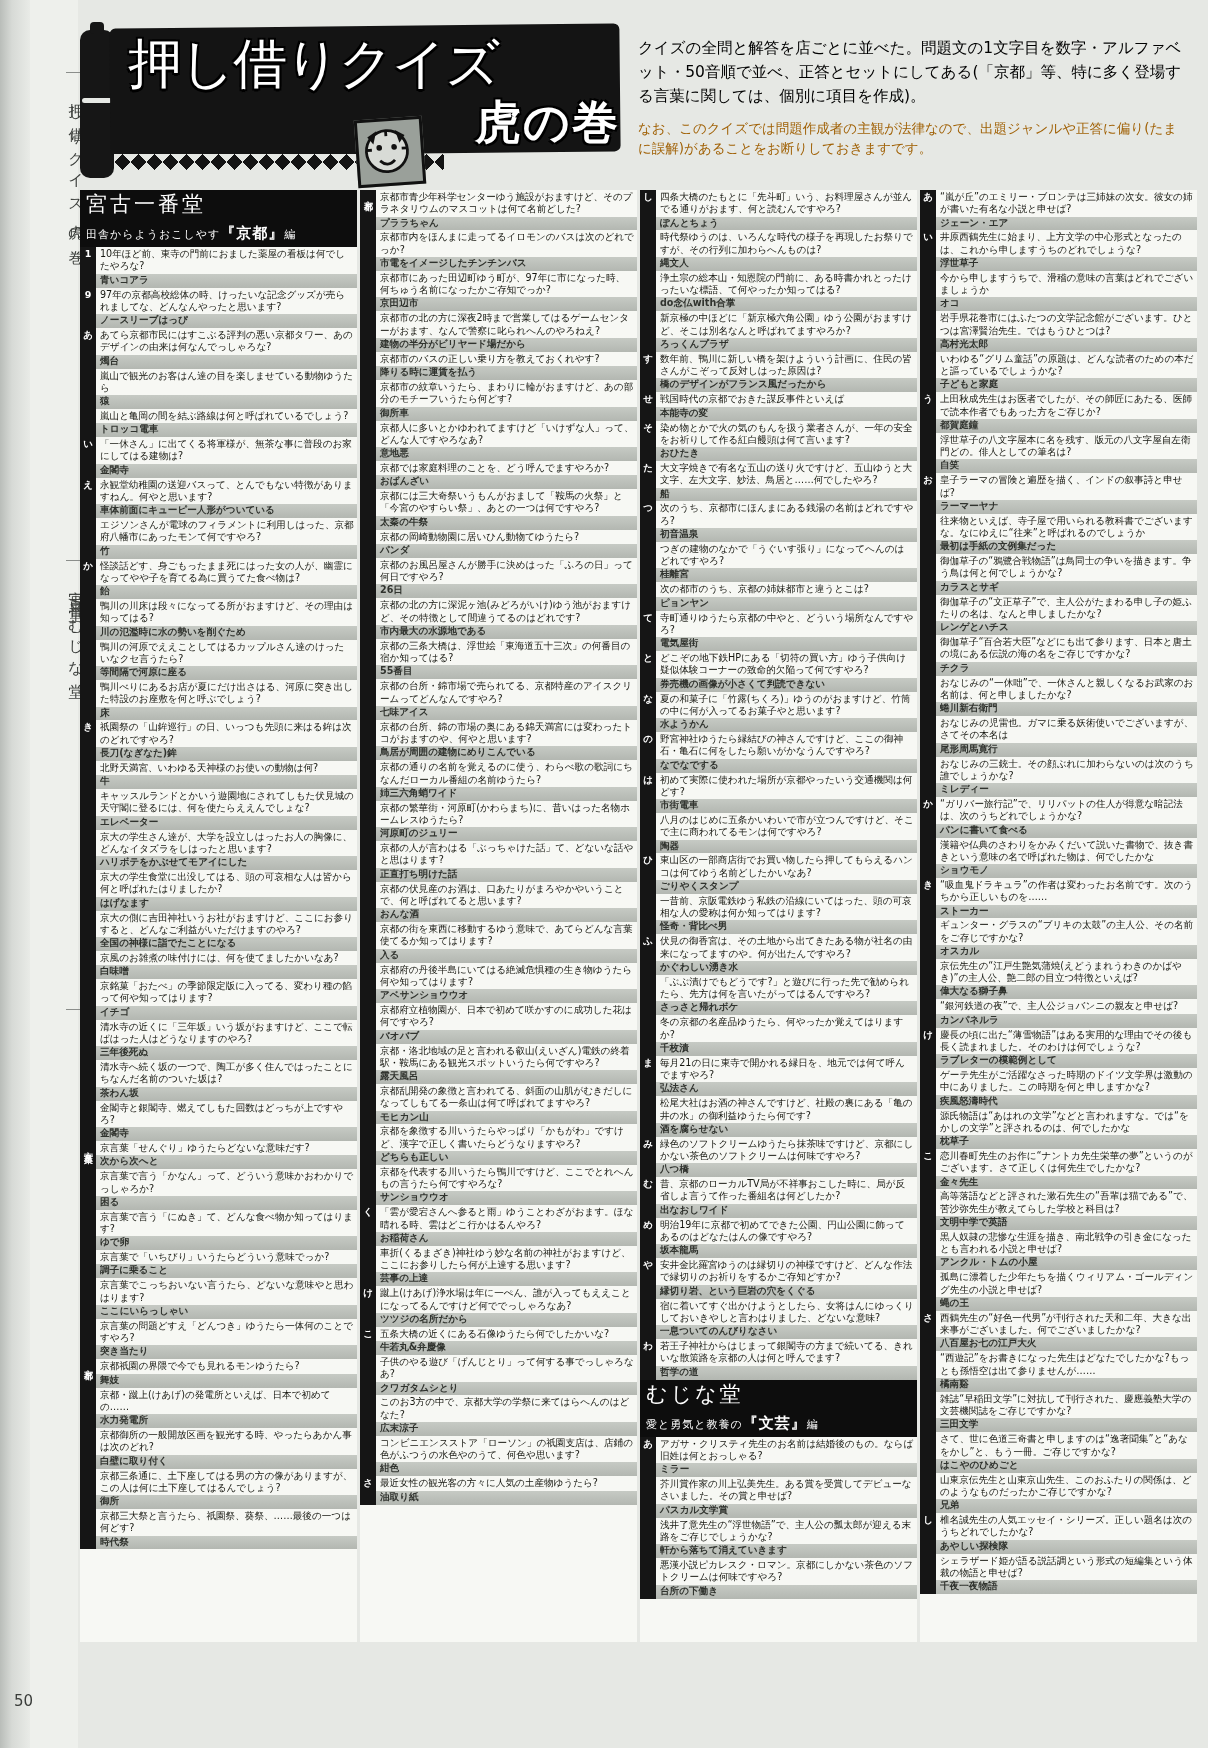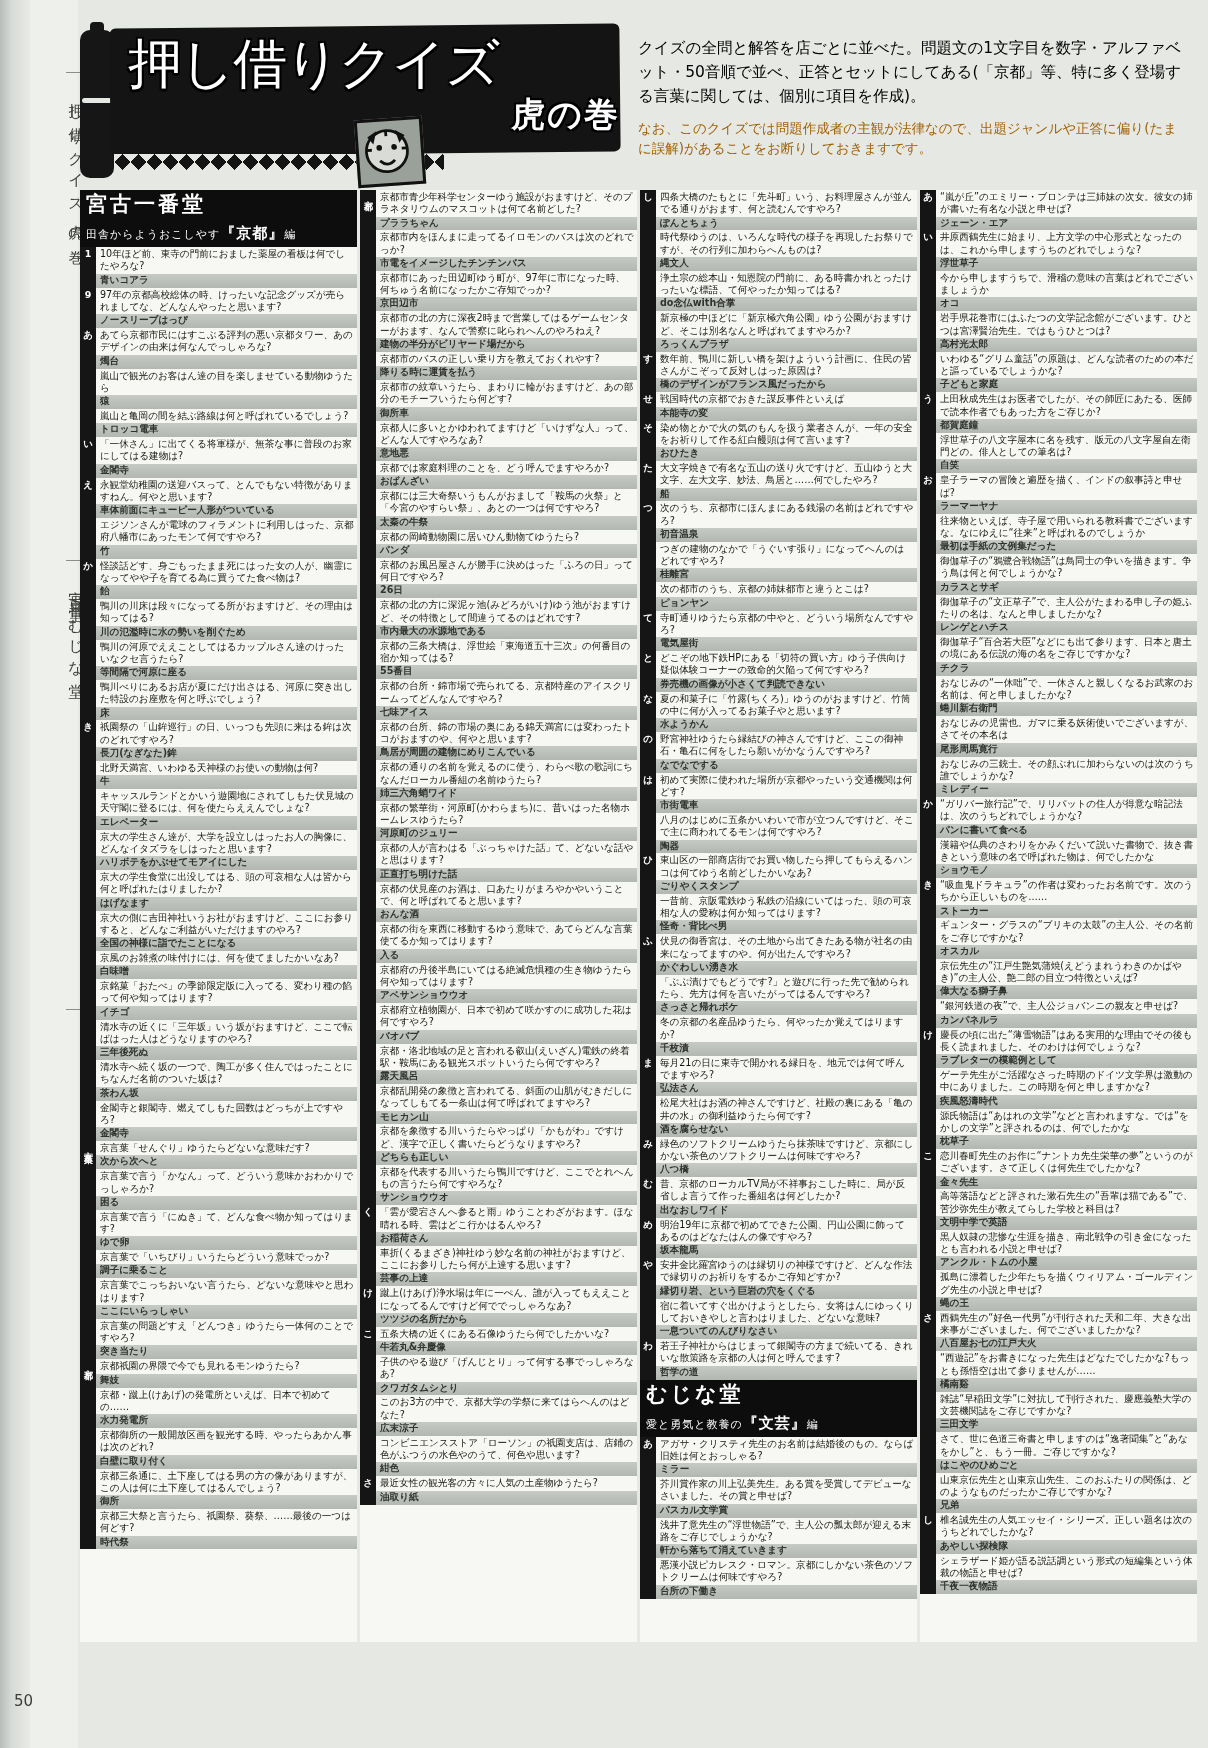--- a/index.html
+++ b/index.html
@@ -51,21 +51,21 @@
     background:#141414;border-radius:6px;transform:rotate(-0.6deg);
   }
   .banner-title{
     position:absolute;left:48px;top:6px;width:480px;
     font-size:54px;font-weight:normal;color:#fff;letter-spacing:-2px;
     text-shadow:2px 2px 0 #000,-2px 2px 0 #000,2px -2px 0 #000,-2px -2px 0 #000,0 3px 0 #000;
     white-space:nowrap;
   }
   .banner-sub{
     position:absolute;right:0px;top:70px;
-    font-size:34px;font-weight:bold;color:#fff;letter-spacing:2px;
+    font-size:46px;font-weight:bold;color:#fff;letter-spacing:2px;
     text-shadow:2px 2px 0 #000,-2px 2px 0 #000,2px -2px 0 #000,-2px -2px 0 #000;
   }
   .diamond-strip{
     position:absolute;left:34px;top:132px;width:330px;height:16px;
     background:
       linear-gradient(45deg,#e6e8e4 25%,transparent 25%,transparent 75%,#e6e8e4 75%),
       linear-gradient(-45deg,#e6e8e4 25%,#141414 25%,#141414 75%,#e6e8e4 75%);
     background-size:16px 16px;
   }
   .tiger{
@@ -78,21 +78,21 @@
   
   .columns{
     position:absolute;left:80px;top:190px;width:1118px;height:1452px;
     display:flex;gap:3px;
   }
   .column{
     width:277px;flex:none;display:flex;flex-direction:column;
     overflow:hidden;background:#f7f8f4;
   }
   .sec-header{background:#0d0d0d;color:#fff;padding:3px 6px 4px 6px;}
-  .sec-shop{font-size:21px;font-weight:bold;letter-spacing:3px;line-height:1.1;}
+  .sec-shop{font-size:21px;font-weight:normal;letter-spacing:3px;line-height:1.1;}
   .sec-sub{font-size:11px;letter-spacing:1px;margin-top:8px;}
   .sec-sub .fancy{font-size:15px;font-weight:bold;font-family:"DejaVu Serif",serif;}
   .qa{display:flex;}
   .gutter{
     width:16px;flex:none;background:#151515;color:#fff;
     display:flex;flex-direction:column;align-items:center;
     font-size:9.5px;font-weight:bold;padding-top:1px;
   }
   .gutter .tag{
     writing-mode:vertical-rl;text-orientation:upright;

